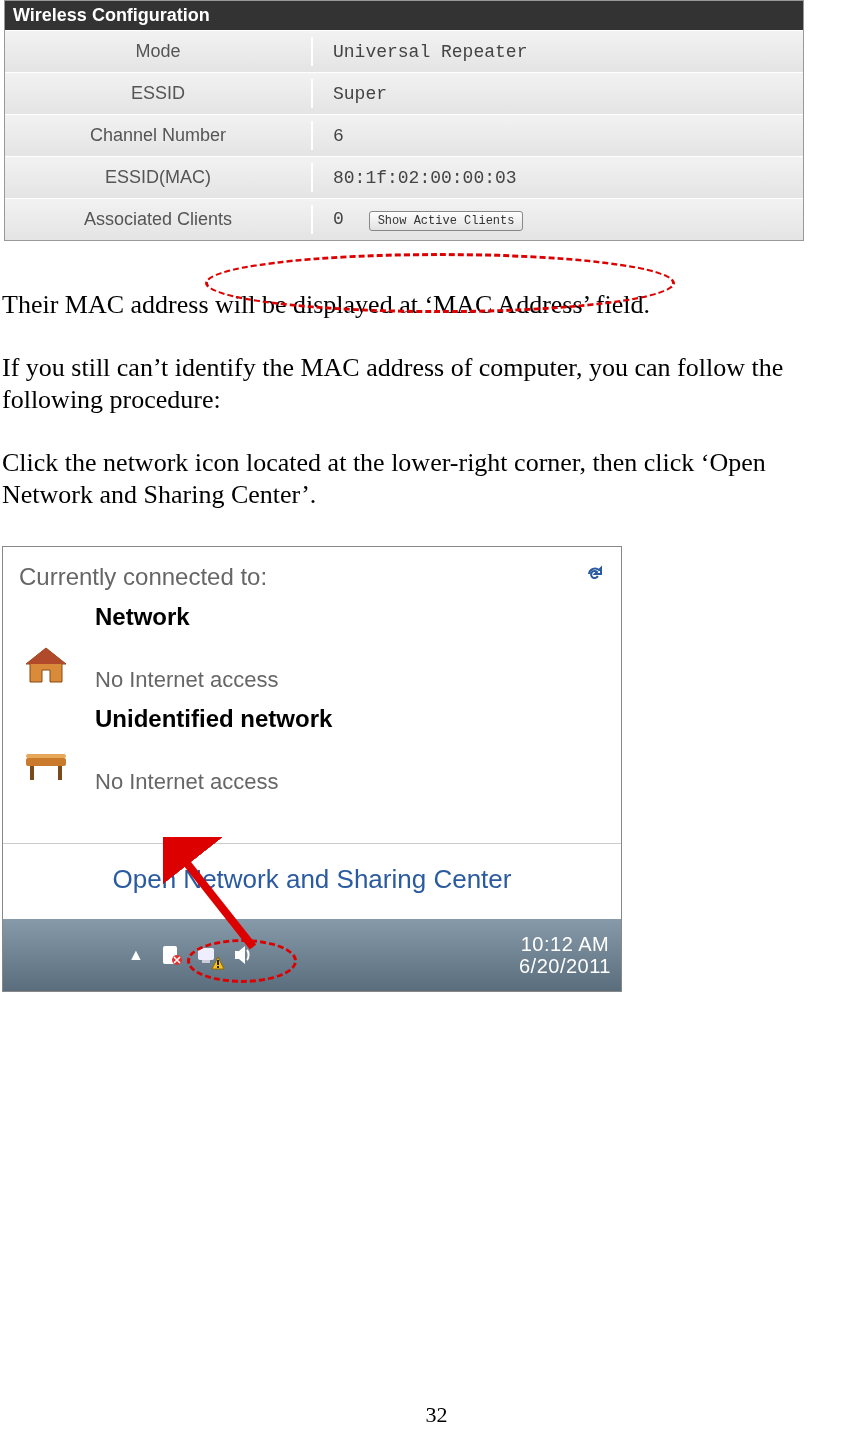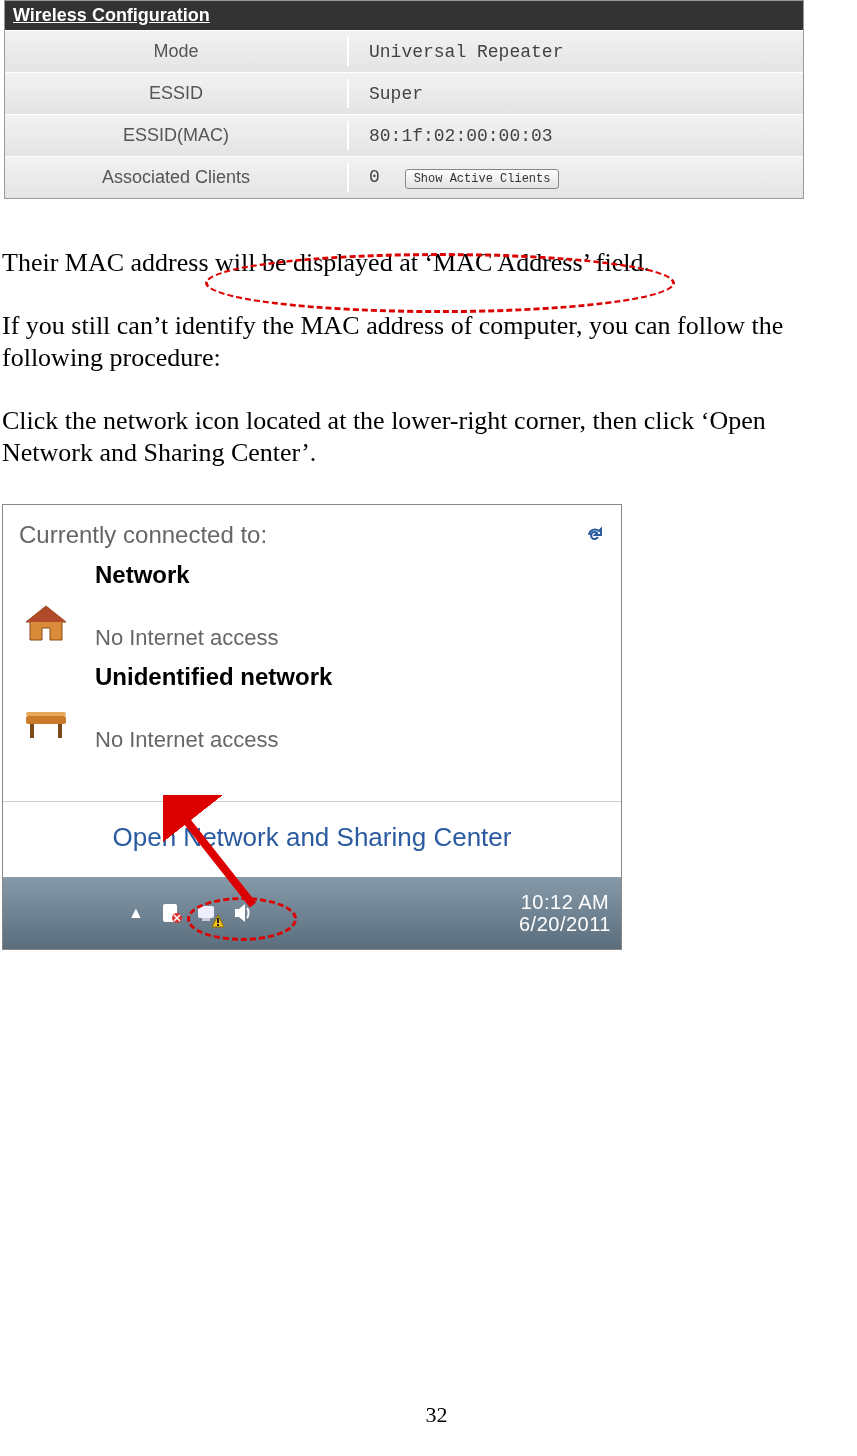--- a/index.html
+++ b/index.html
@@ -19,31 +19,30 @@
       margin-left: 4px;
       font-family: Arial, sans-serif;
       font-size: 18px;
     }
     .wc-header {
       background: #333;
       color: #fff;
       font-weight: bold;
       padding: 4px 8px;
       font-size: 18px;
-      text-decoration: underline;
     }
     .wc-row {
       display: flex;
       border-top: 1px solid #fff;
       background: linear-gradient(to bottom, #f2f2f2, #e4e4e4);
       height: 42px;
       align-items: center;
     }
     .wc-label {
-      width: 344px;
+      width: 308px;
       text-align: center;
       color: #555;
       border-right: 2px solid #fff;
       padding: 4px;
     }
     .wc-value {
       flex: 1;
       padding: 4px 20px;
       color: #444;
       font-family: Liberation Mono, monospace;
@@ -87,21 +86,21 @@
       font-family: "Segoe UI", Arial, sans-serif;
     }
     .np-top {
       padding: 16px 16px 8px 16px;
     }
     .np-head {
       color: #666;
       font-size: 24px;
       display: flex;
       justify-content: space-between;
-      align-items: flex-end;
+      align-items: center;
     }
     .np-refresh {
       color: #2a5aa0;
       font-size: 20px;
     }
     .np-item {
       display: flex;
       align-items: flex-end;
       gap: 22px;
       margin-top: 12px;
@@ -155,20 +154,24 @@
   <div class="wc-table" style="position:relative;">
     <div class="wc-header">Wireless Configuration</div>
 
     <div class="wc-row">
       <div class="wc-label">Mode</div>
       <div class="wc-value">Universal Repeater</div>
     </div>
     <div class="wc-row">
       <div class="wc-label">ESSID</div>
       <div class="wc-value">Super</div>
+    </div>
+    <div class="wc-row">
+      <div class="wc-label">Channel Number</div>
+      <div class="wc-value">6</div>
     </div>
     <div class="wc-row">
       <div class="wc-label">ESSID(MAC)</div>
       <div class="wc-value">80:1f:02:00:00:03</div>
     </div>
     <div class="wc-row">
       <div class="wc-label">Associated Clients</div>
       <div class="wc-value">
         <span>0</span>
         <span class="wc-btn">Show Active Clients</span>

